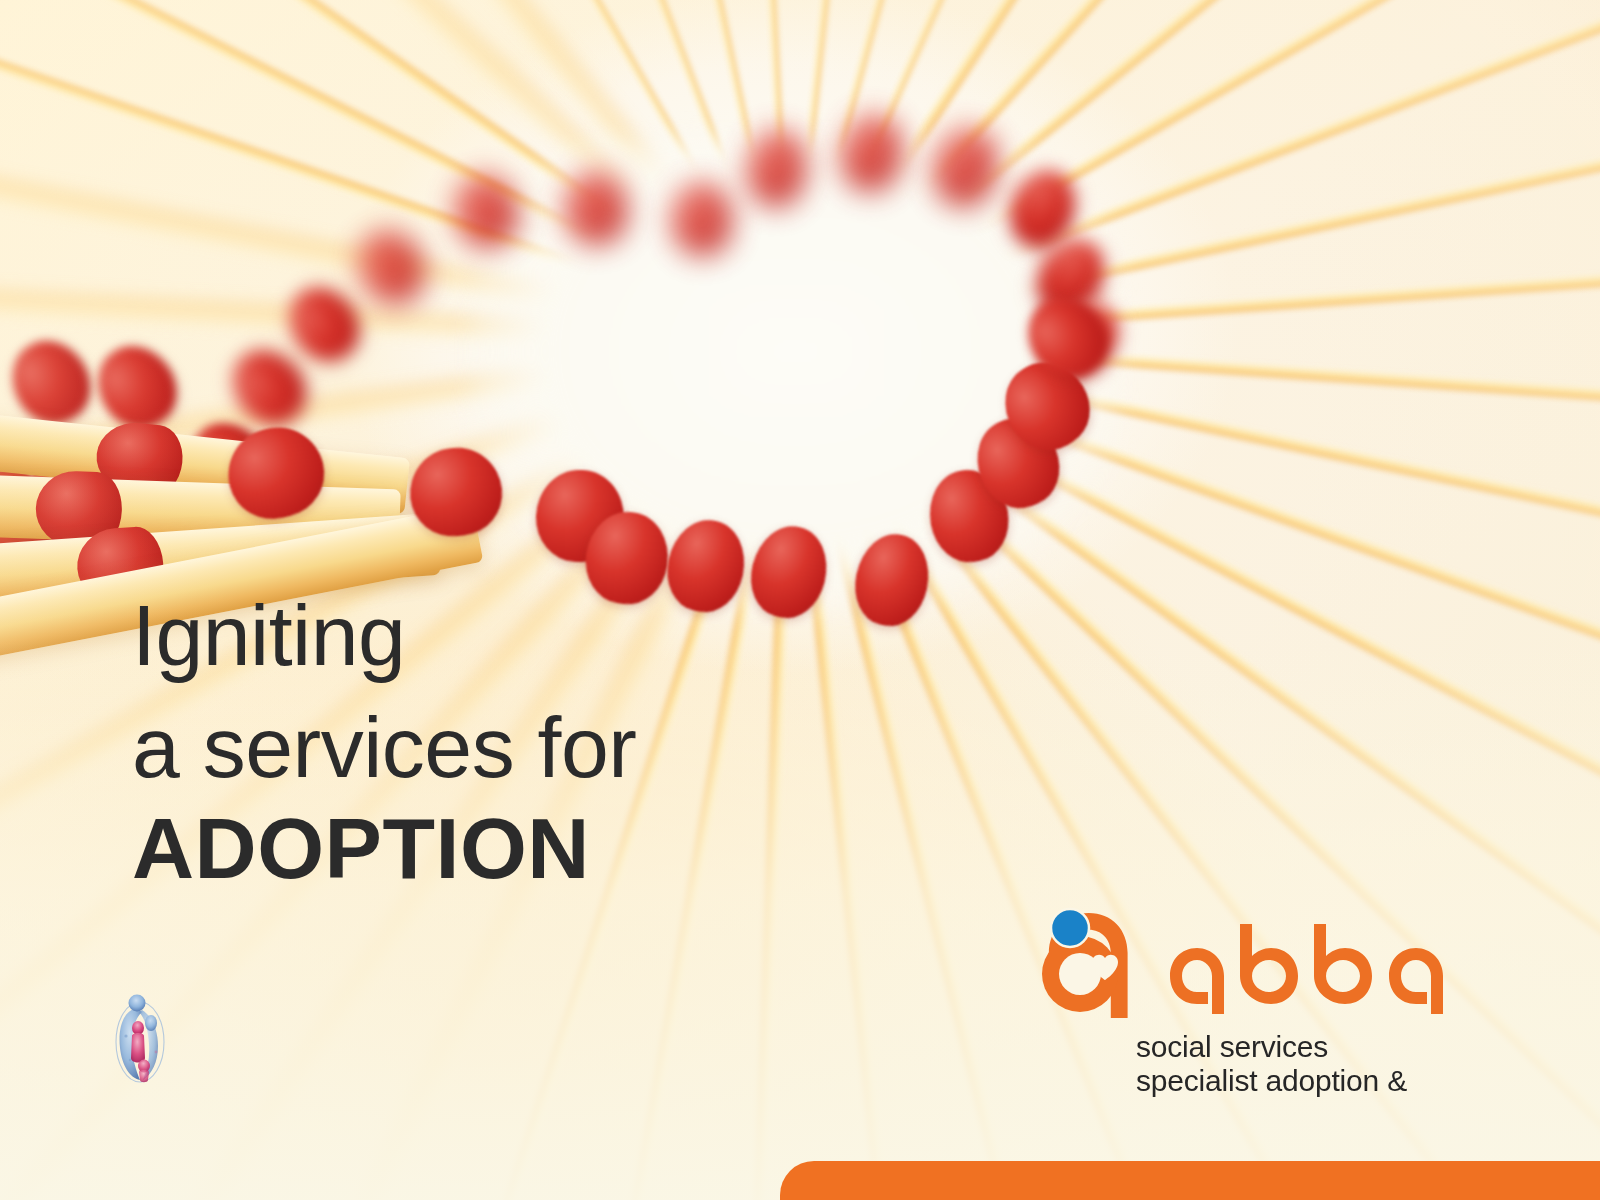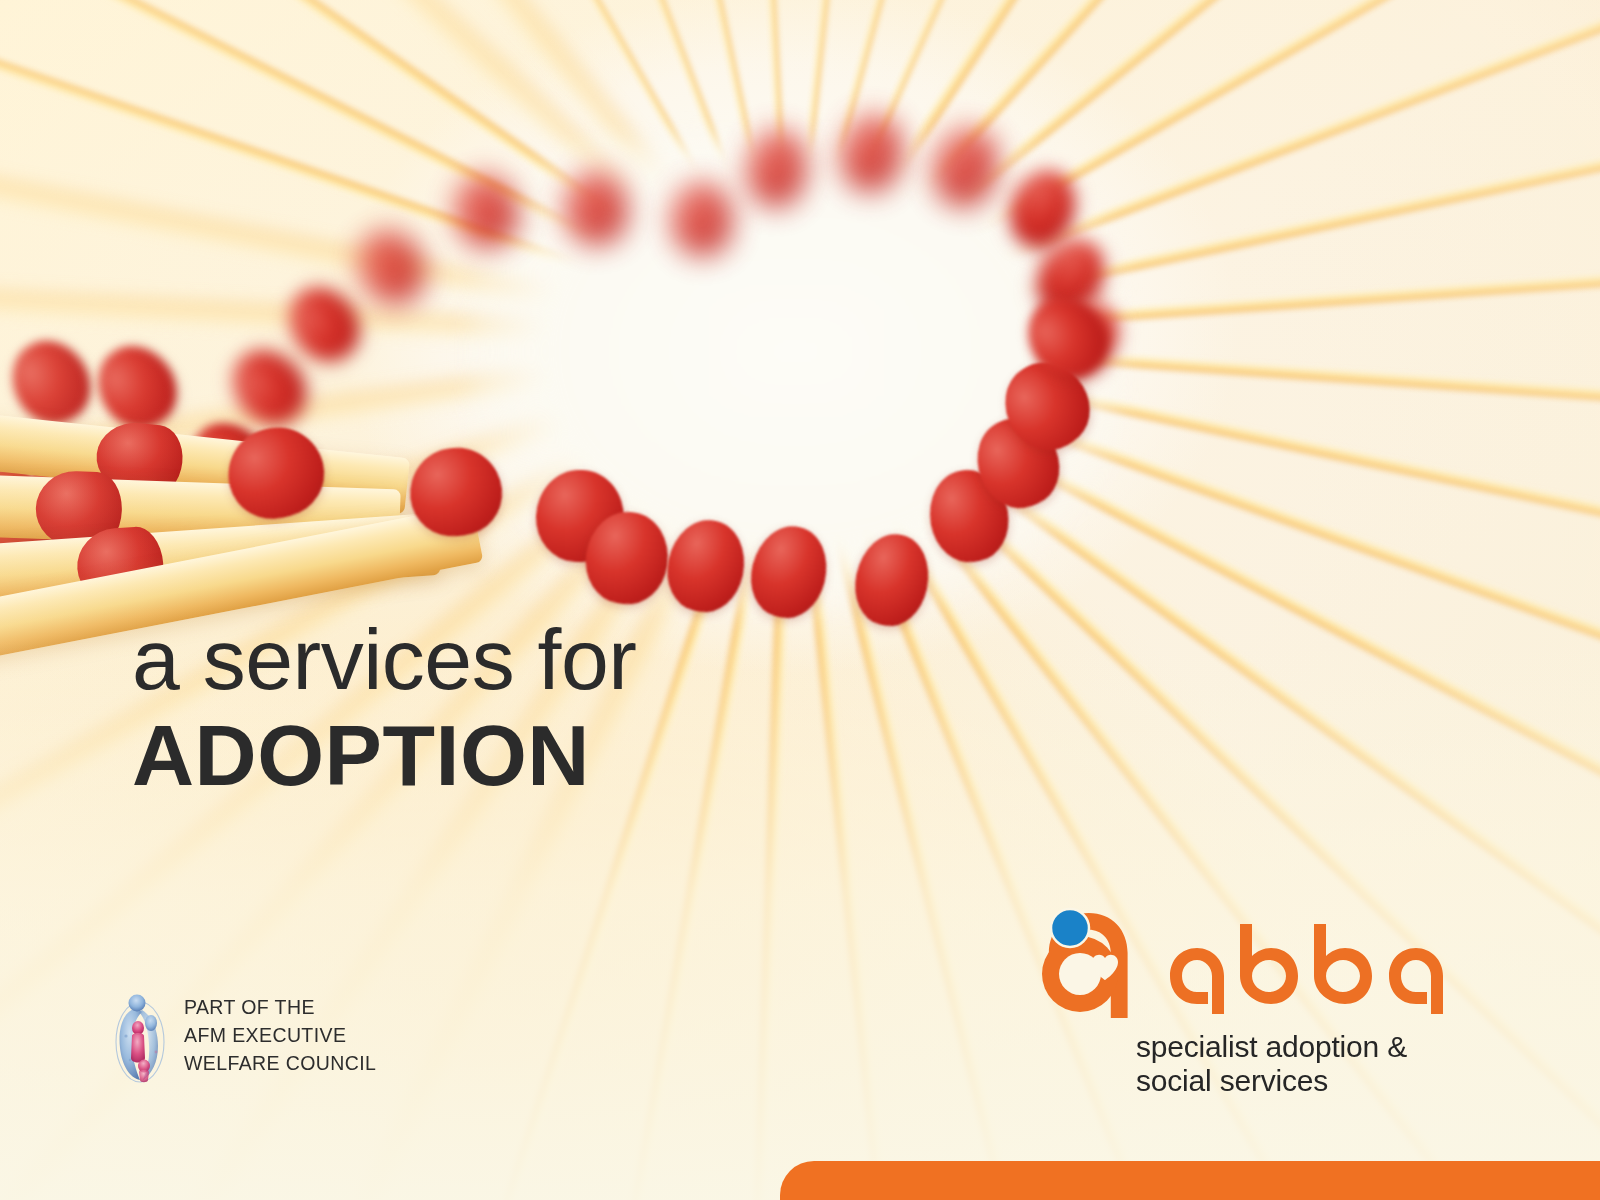--- a/index.html
+++ b/index.html
@@ -116,21 +116,21 @@
     font-size: 86px;
     font-weight: 300;
     display: block;
     white-space: nowrap;
   }
   .headline .l2 { margin-top: 24px; }
   .headline .l3 {
     display: block;
     font-size: 86px;
     font-weight: 700;
-    margin-top: 8px;
+    margin-top: 14px;
     letter-spacing: 0.5px;
     white-space: nowrap;
   }
 
   
   .afm {
     position: absolute;
     left: 112px;
     top: 986px;
     display: flex;
@@ -270,20 +270,21 @@
     <div class="head sharp" style="left:930px; top:470px; width:78px; height:92px; transform:rotate(-10deg);"></div>
     <div class="head sharp" style="left:978px; top:418px; width:80px; height:90px; transform:rotate(-22deg);"></div>
     <div class="head sharp" style="left:1006px; top:362px; width:82px; height:88px; transform:rotate(-32deg);"></div>
     <div class="head blurA" style="left:1030px; top:296px; width:74px; height:82px; transform:rotate(-40deg);"></div>
 
     <div class="vignette"></div>
     <div class="bottomwash"></div>
   </div>
 
   <div class="headline">
+    <span class="l1">Igniting</span>
     <span class="l2">a services for</span>
     <span class="l3">ADOPTION</span>
   </div>
 
   <div class="afm">
     <svg class="afm-mark" viewBox="0 0 56 100">
       <defs>
         <radialGradient id="wcBlue" cx="45%" cy="35%" r="70%">
           <stop offset="0%" stop-color="#C9DDF2"></stop>
           <stop offset="55%" stop-color="#8FB4DC"></stop>
@@ -308,25 +309,20 @@
 
       <ellipse cx="39" cy="37" rx="6" ry="8" fill="url(#wcBlue)" opacity=".9"></ellipse>
 
       <ellipse cx="32" cy="80" rx="6" ry="6.5" fill="url(#wcPink)" opacity=".9"></ellipse>
       <path d="M27 86 C27 83 37 83 37 86 L36 94 C36 97 28 97 28 94 Z" fill="url(#wcPink)" opacity=".8"></path>
 
       <circle cx="14" cy="50" r="1.6" fill="#6E93C6" opacity=".5"></circle>
       <circle cx="44" cy="66" r="1.4" fill="#C86A96" opacity=".45"></circle>
       <circle cx="18" cy="74" r="1.2" fill="#6E93C6" opacity=".4"></circle>
     </svg>
-    <div class="afm-text">
-      <div>PART OF THE</div>
-      <div>AFM EXECUTIVE</div>
-      <div>WELFARE COUNCIL</div>
-    </div>
   </div>
 
   <div class="abba">
     <div class="abba-row">
       <svg class="abba-mark" viewBox="0 0 120 122">
 
         <path d="M75 18 C97 18 112 34 112 56 L112 118 L96 118 L96 56 C96 43 87 34 75 34
                  C62 34 53 43 53 56 C53 69 62 78 75 78 L92 78 L92 94 L75 94
                  C52 94 37 78 37 56 C37 34 53 18 75 18 Z" fill="#ED7024" transform="translate(-18,-6) scale(1.05)"></path>
 
@@ -355,20 +351,20 @@
                    M162 58 C162 67 170 74 179 74 C188 74 196 67 196 58 C196 49 188 42 179 42
                    C170 42 162 49 162 58 Z"></path>
 
           <path d="M252 30 C267 30 279 42 279 58 L279 96 L267 96 L267 58 C267 49 260 42 252 42
                    C243 42 237 49 237 58 C237 67 243 74 252 74 L263 74 L263 86 L252 86
                    C236 86 225 74 225 58 C225 42 236 30 252 30 Z"></path>
         </g>
       </svg>
     </div>
     <div class="abba-tag">
+      <div>social services</div>
       <div>specialist adoption &amp;</div>
-      <div>social services</div>
     </div>
   </div>
 
   <div class="orangebar"></div>
 
 </div>
 
 </body></html>

